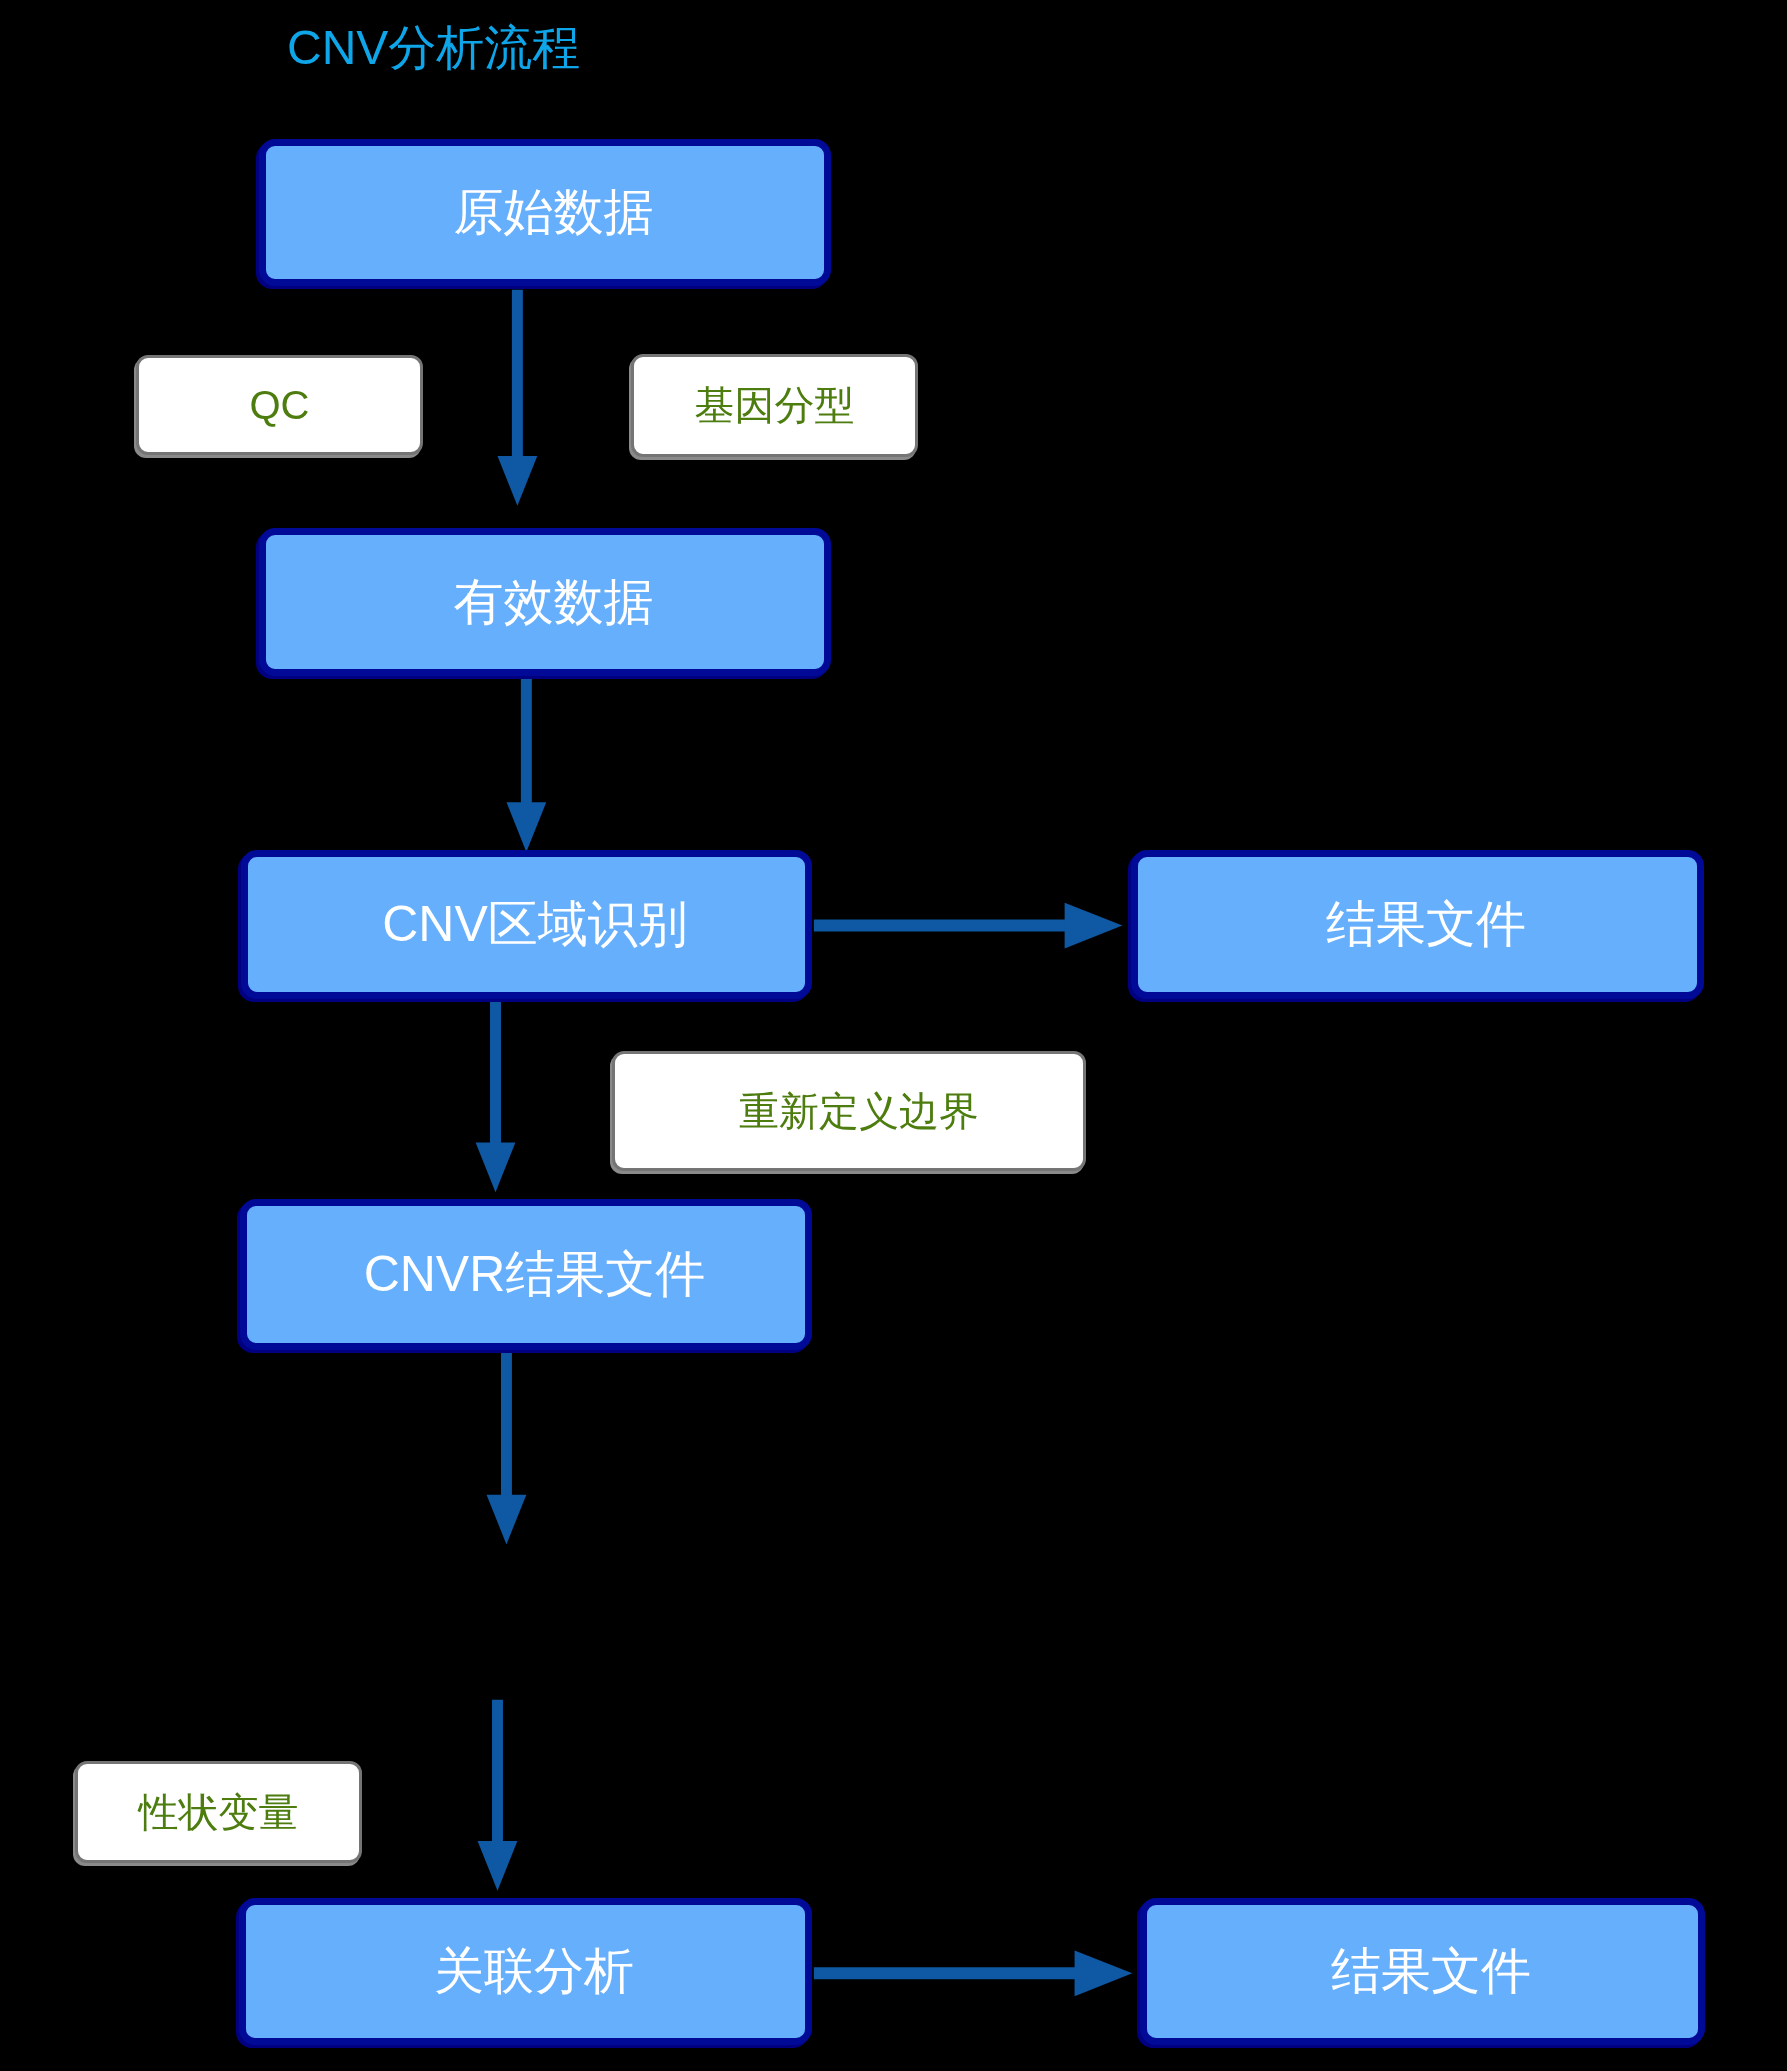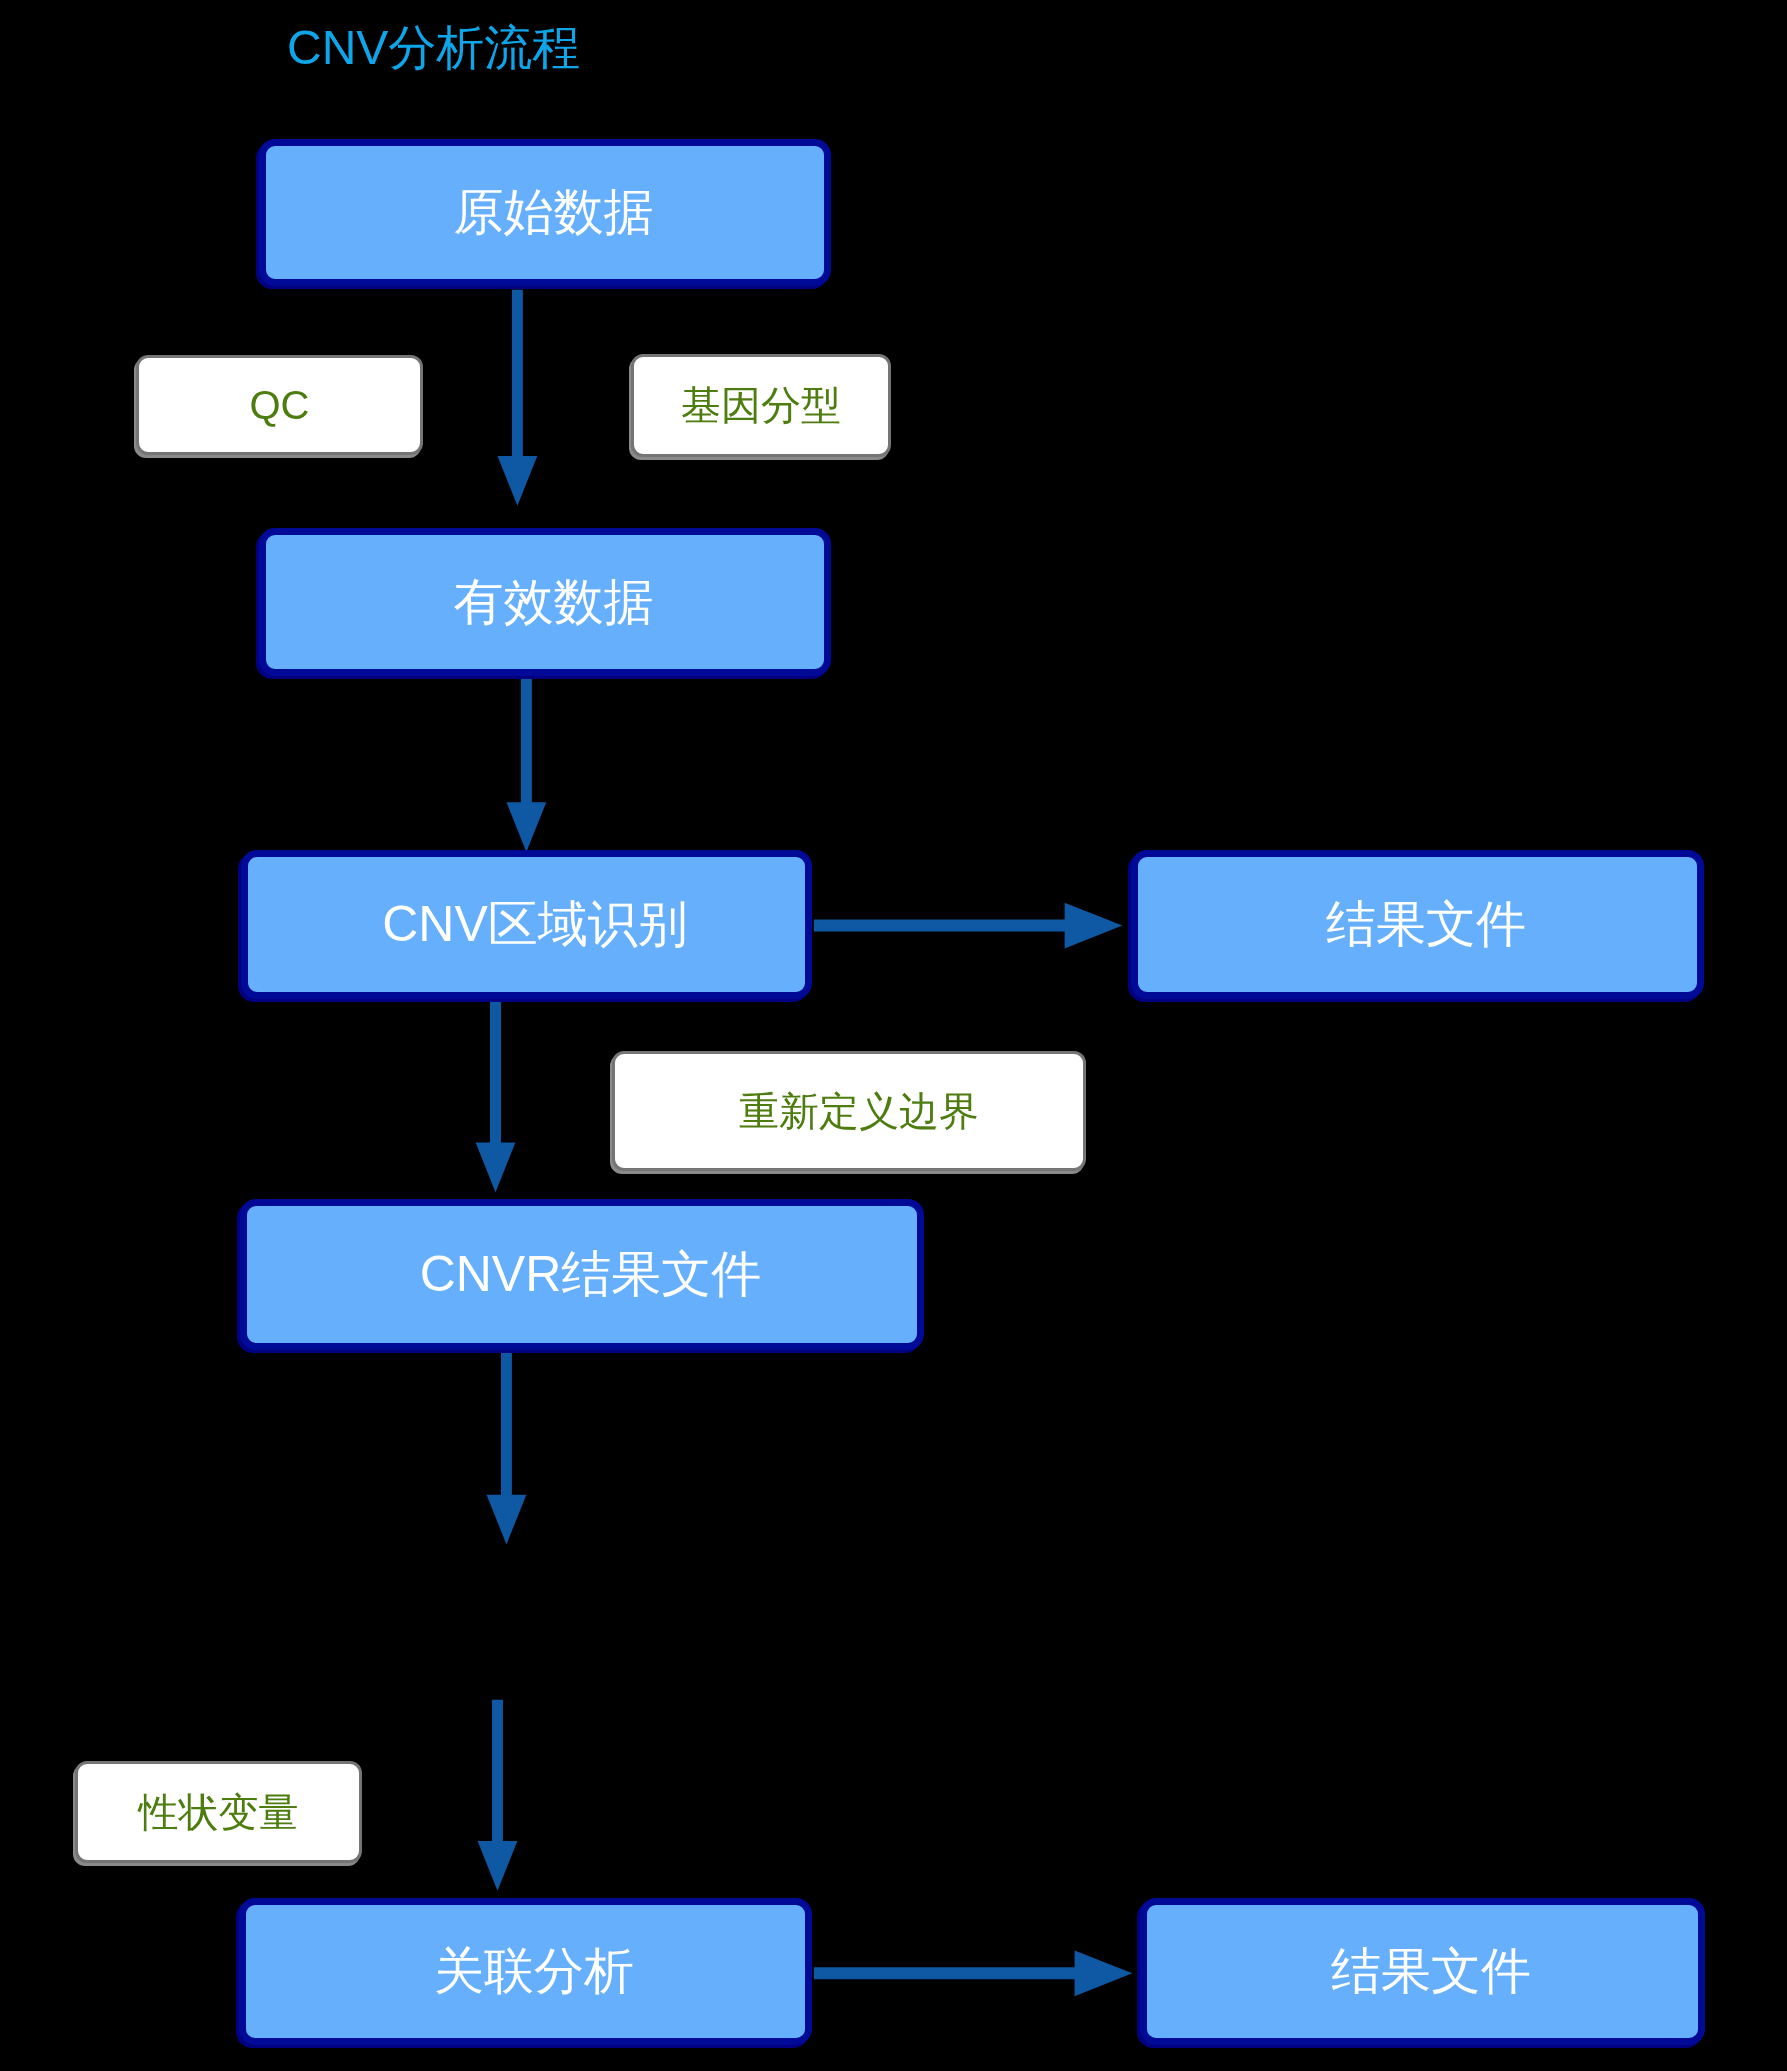--- a/index.html
+++ b/index.html
@@ -53,27 +53,27 @@
     align-items: center;
     justify-content: center;
     white-space: nowrap;
     box-shadow: -2px 3px 0 #8a8a8a;
   }
   
   .n-raw        { left: 259px;  top: 139px;  width: 572px; height: 147px; }
   .n-valid      { left: 259px;  top: 528px;  width: 572px; height: 148px; }
   .n-cnv        { left: 241px;  top: 850px;  width: 571px; height: 149px; }
   .n-result1    { left: 1131px; top: 850px;  width: 573px; height: 149px; }
-  .n-cnvr       { left: 240px;  top: 1199px; width: 684px; height: 151px; }
+  .n-cnvr       { left: 240px;  top: 1199px; width: 572px; height: 151px; }
   .n-cnp        { left: 241px;  top: 1549px; width: 570px; height: 147px; }
   .n-assoc      { left: 239px;  top: 1898px; width: 573px; height: 147px; align-items: center; }
   .n-result2    { left: 1140px; top: 1898px; width: 565px; height: 147px; }
   
   .l-qc         { left: 136px;  top: 355px;  width: 287px; height: 100px; }
-  .l-genotype   { left: 631px;  top: 354px;  width: 260px; height: 103px; }
+  .l-genotype   { left: 631px;  top: 354px;  width: 287px; height: 103px; }
   .l-redefine   { left: 612px;  top: 1051px; width: 474px; height: 120px; padding-left: 20px; }
   .l-filter     { left: 610px;  top: 1388px; width: 289px; height: 102px; }
   .l-trait      { left: 75px;   top: 1761px; width: 287px; height: 102px; }
   svg.arrows {
     position: absolute;
     left: 0; top: 0;
     width: 1787px;
     height: 2072px;
     pointer-events: none;
   }

